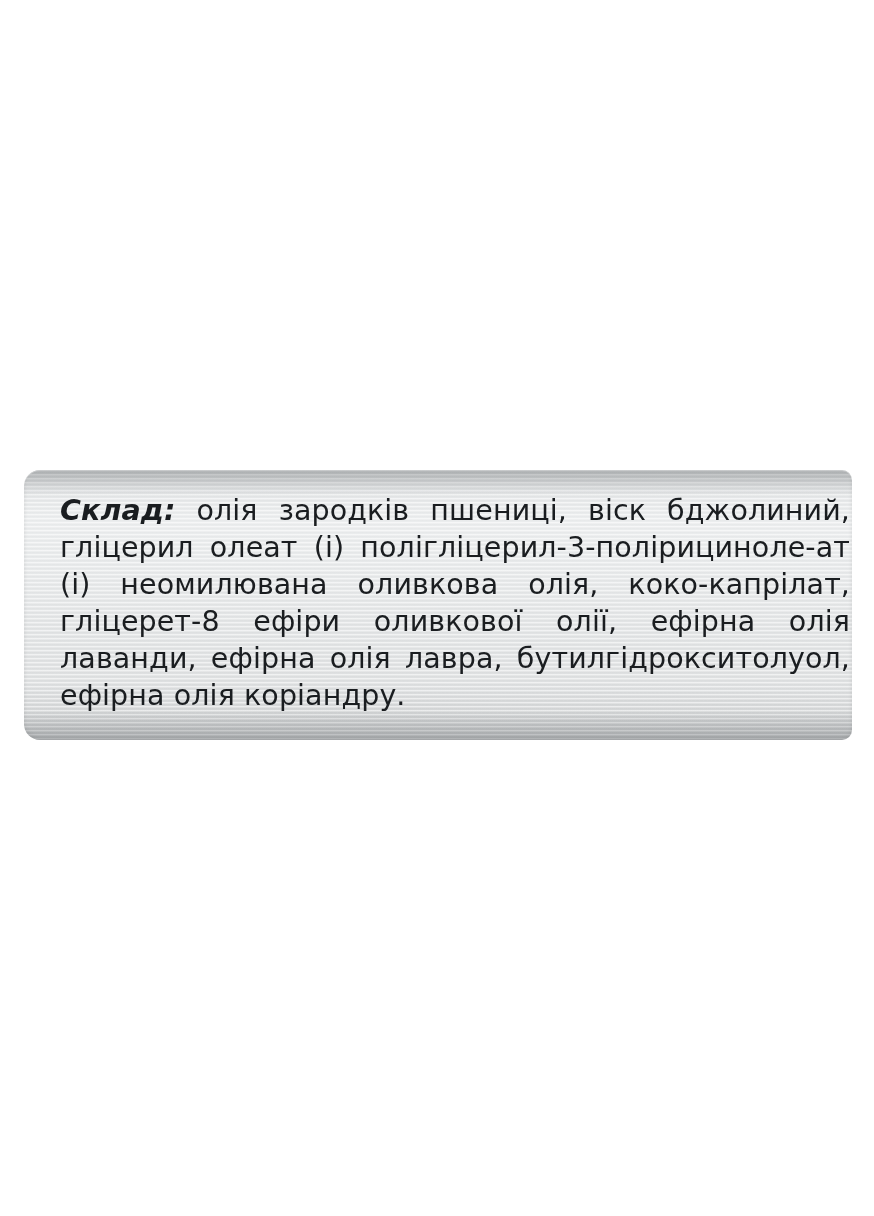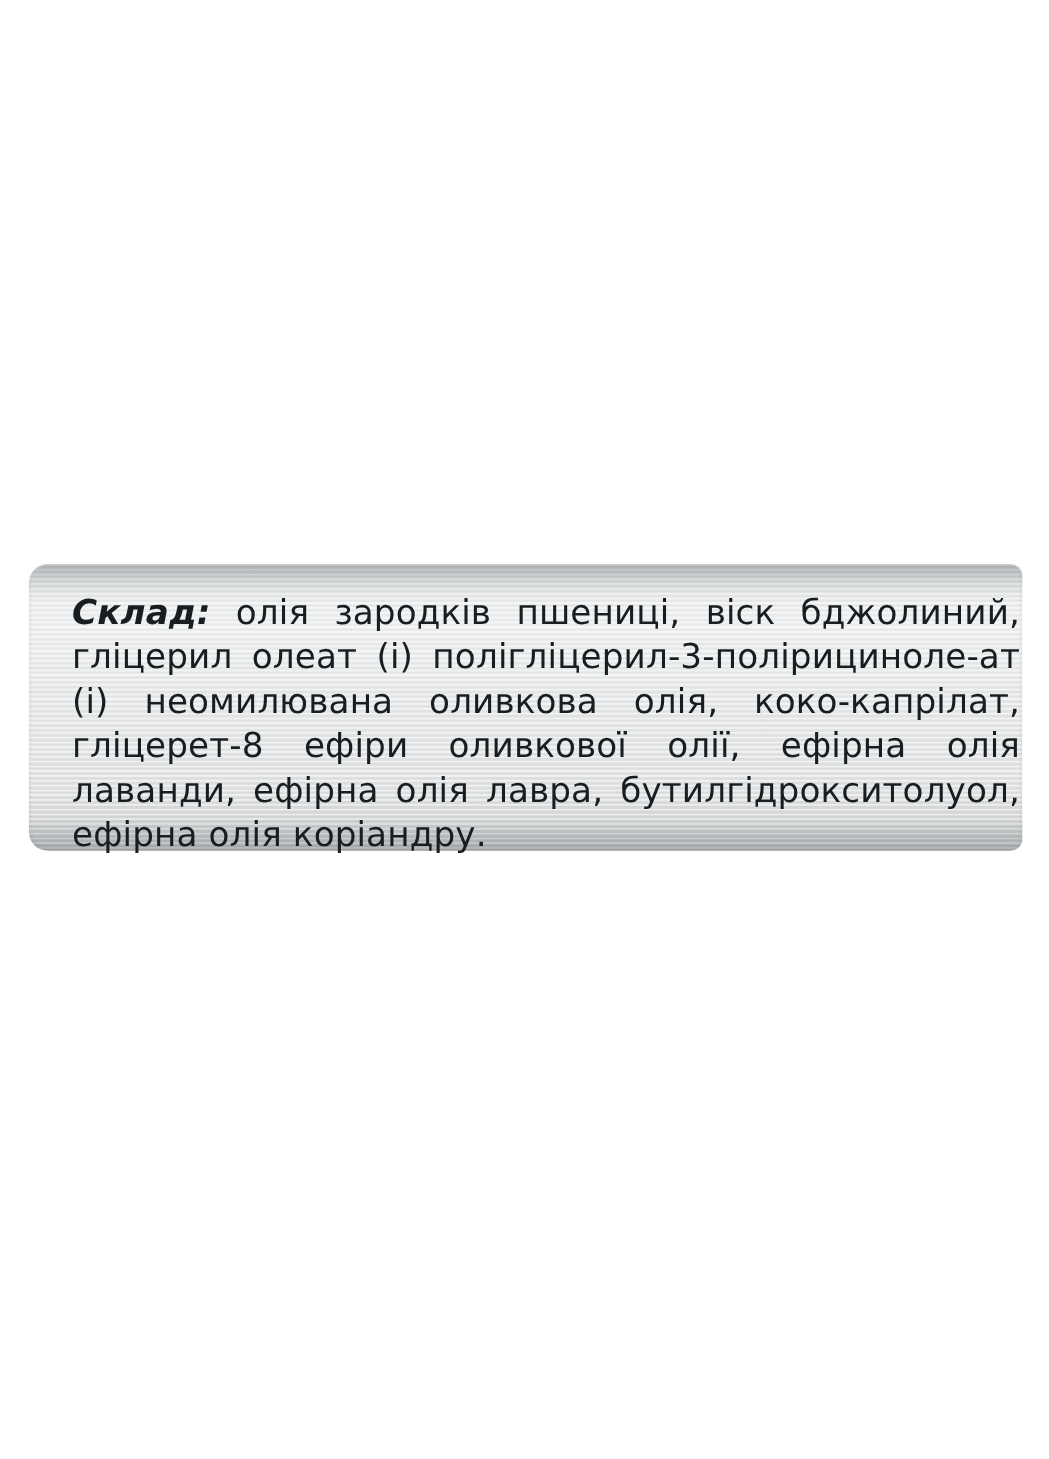--- a/index.html
+++ b/index.html
@@ -20,21 +20,21 @@
     position: absolute;
     inset: 0;
     background: #ffffff;
   }
 
   #label-band {
     position: absolute;
     left: 24px;
     top: 470px;
     width: 828px;
-    height: 239px;
+    height: 270px;
     border-radius: 16px 10px 10px 16px;
     background:
       
       repeating-linear-gradient(
         to bottom,
         rgba(255,255,255,0.55) 0px,
         rgba(255,255,255,0.55) 1px,
         rgba(0,0,0,0.025) 2px,
         rgba(0,0,0,0.0) 4px
       ),

